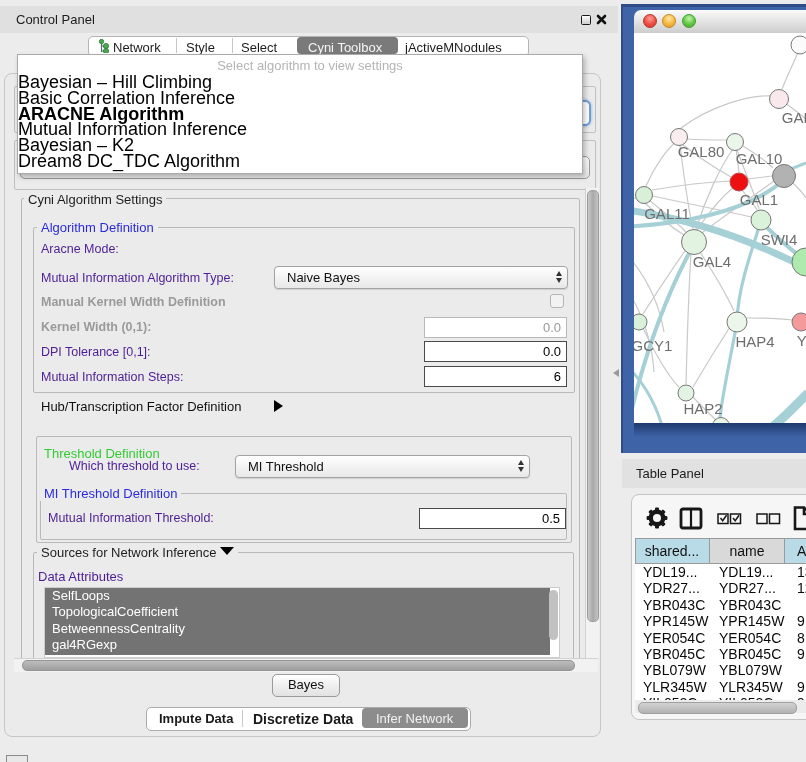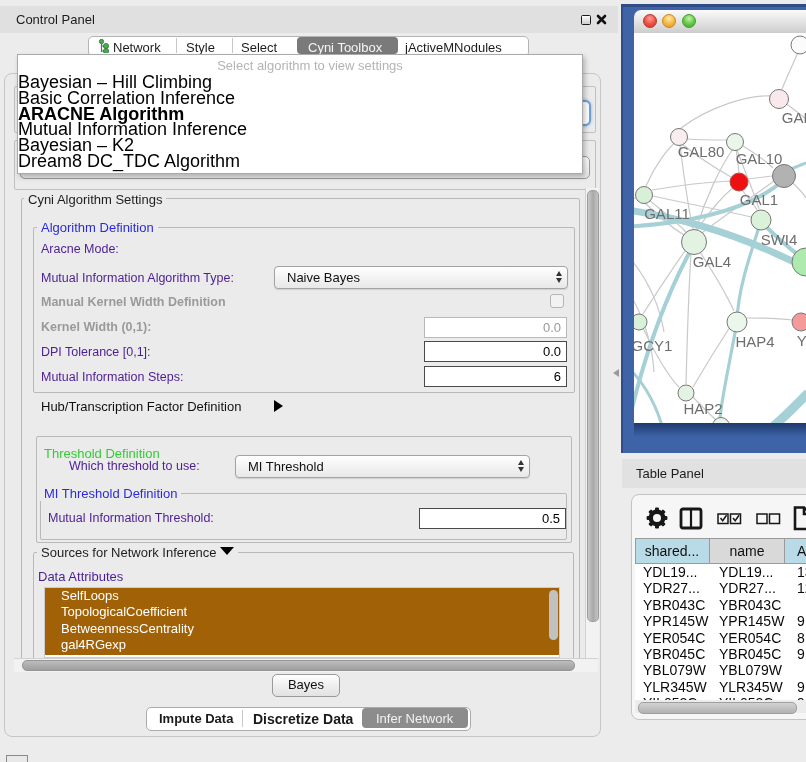--- a/index.html
+++ b/index.html
@@ -93,21 +93,21 @@
 
   <div class="gbox" style="left:26px;top:305px;width:525px;height:45px;"></div>
   <div class="gtitle" style="left:26px;top:298px;color:#2a2ae0;">MI Threshold Definition</div>
   <div class="lbl" style="left:34px;top:323px;">Mutual Information Threshold:</div>
   <div class="tfield" style="left:405px;top:320px;width:140px;height:19px;border:1.5px solid #4a4a4a;color:#000;padding-right:5px;line-height:19px;">0.5</div>
 
   <div class="gbox" style="left:19px;top:364px;width:539px;height:120px;"></div>
   <div class="gtitle" style="left:23px;top:357px;color:#1e1e1e;">Sources for Network Inference <span style="display:inline-block;width:0;height:0;border-left:7px solid transparent;border-right:7px solid transparent;border-top:8px solid #000;vertical-align:2px;"></span></div>
   <div class="lbl" style="left:24px;top:381px;font-size:13px;">Data Attributes</div>
   <div class="abs" style="left:30px;top:399px;width:514px;height:69px;background:#fff;border:1px solid #ccc;overflow:hidden;">
-    <div style="position:absolute;left:0;top:0;width:498px;height:67px;background:#a16207;color:#fff;font-size:13px;line-height:16.4px;padding-left:16px;">SelfLoops<br>TopologicalCoefficient<br>BetweennessCentrality<br>gal4RGexp</div>
+    <div style="position:absolute;left:0;top:0;width:498px;height:67px;background:#737373;color:#fff;font-size:13px;line-height:16.4px;padding-left:7px;">SelfLoops<br>TopologicalCoefficient<br>BetweennessCentrality<br>gal4RGexp</div>
     <div style="position:absolute;left:504px;top:2px;width:9px;height:50px;border-radius:5px;background:#c1c1c1;"></div>
   </div>
 </div>
 
 <div class="abs" style="left:585px;top:188px;width:13px;height:470px;background:#f2f2f2;border-left:1px solid #d2d2d2;"></div>
 <div class="abs" style="left:586.5px;top:190px;width:10px;height:430px;border-radius:5px;background:linear-gradient(90deg,#c9c9c9,#a9a9a9 50%,#c4c4c4);border:1px solid #9c9c9c;"></div>
 
 <div class="abs" style="left:14px;top:658px;width:584px;height:13px;background:#f2f2f2;border-top:1px solid #d2d2d2;"></div>
 <div class="abs" style="left:22px;top:659.5px;width:551px;height:9px;border-radius:5px;background:linear-gradient(#bdbdbd,#9e9e9e);border:1px solid #969696;"></div>
 

